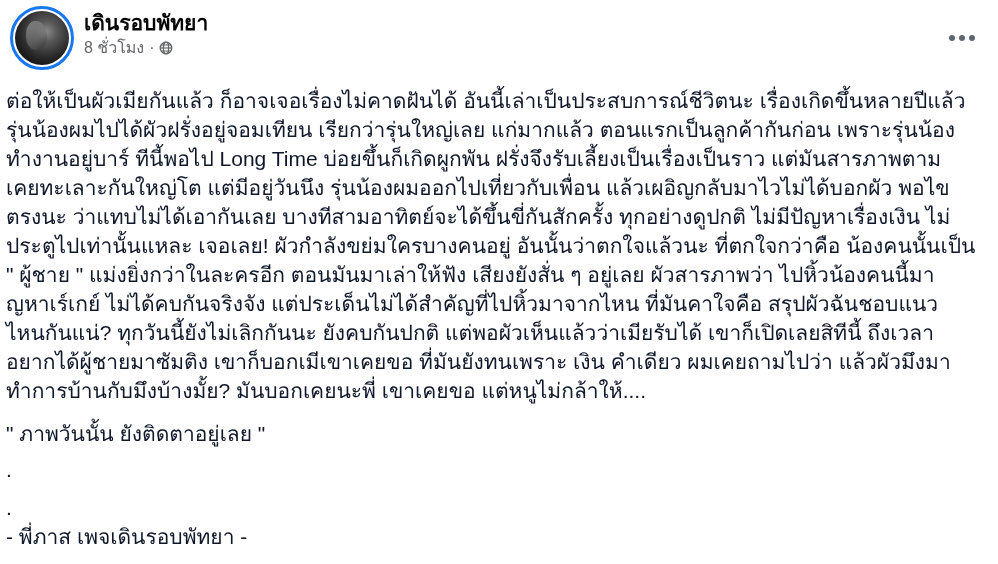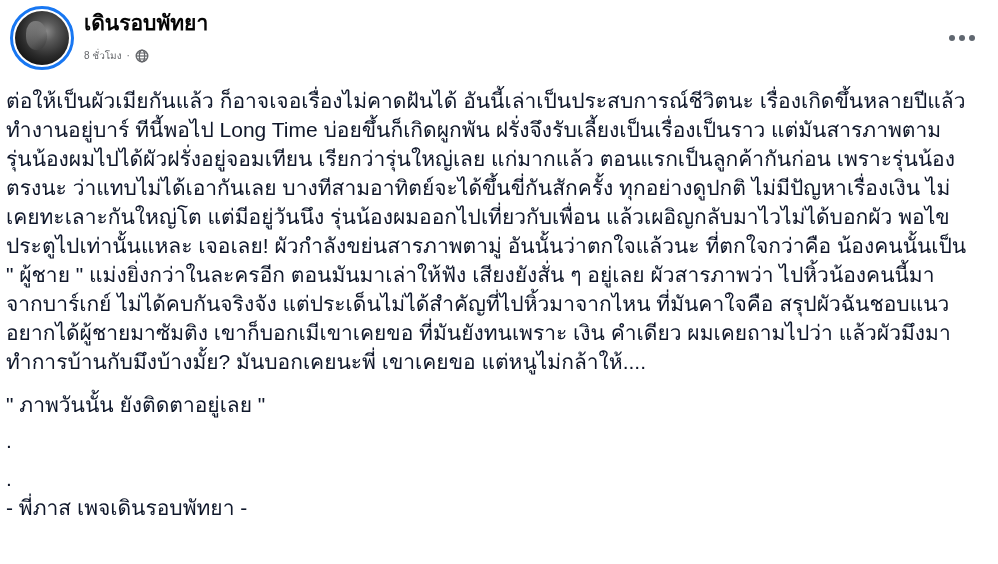--- a/index.html
+++ b/index.html
@@ -64,22 +64,22 @@
     top: 10px;
   }
   .page-name {
     font-size: 21px;
     font-weight: 700;
     line-height: 26px;
     color: #050505;
     cursor: pointer;
   }
   .meta-row {
-    margin-top: 10px;
-    font-size: 10px;
+    margin-top: 2px;
+    font-size: 16px;
     line-height: 20px;
     color: #65676b;
     display: flex;
     align-items: center;
     gap: 5px;
   }
   .globe-icon { display: inline-flex; }
   .more-btn {
     position: absolute;
     right: 18px;
@@ -146,27 +146,28 @@
 
     <div class="more-btn">
       <i></i>
       <i></i>
       <i></i>
     </div>
   </div>
 
   <div class="post-body">
     <div class="tline">ต่อให้เป็นผัวเมียกันแล้ว ก็อาจเจอเรื่องไม่คาดฝันได้ อันนี้เล่าเป็นประสบการณ์ชีวิตนะ เรื่องเกิดขึ้นหลายปีแล้ว</div>
+    <div class="tline">รุ่นน้องผมไปได้ผัวฝรั่งอยู่จอมเทียน เรียกว่ารุ่นใหญ่เลย แก่มากแล้ว ตอนแรกเป็นลูกค้ากันก่อน เพราะรุ่นน้อง</div>
     <div class="tline">ทำงานอยู่บาร์  ทีนี้พอไป Long Time บ่อยขึ้นก็เกิดผูกพัน ฝรั่งจึงรับเลี้ยงเป็นเรื่องเป็นราว แต่มันสารภาพตาม</div>
-    <div class="tline">รุ่นน้องผมไปได้ผัวฝรั่งอยู่จอมเทียน เรียกว่ารุ่นใหญ่เลย แก่มากแล้ว ตอนแรกเป็นลูกค้ากันก่อน เพราะรุ่นน้อง</div>
+    <div class="tline">เคยทะเลาะกันใหญ่โต แต่มีอยู่วันนึง รุ่นน้องผมออกไปเที่ยวกับเพื่อน แล้วเผอิญกลับมาไวไม่ได้บอกผัว พอไข</div>
     <div class="tline">ตรงนะ  ว่าแทบไม่ได้เอากันเลย บางทีสามอาทิตย์จะได้ขึ้นขี่กันสักครั้ง ทุกอย่างดูปกติ ไม่มีปัญหาเรื่องเงิน ไม่</div>
-    <div class="tline">เคยทะเลาะกันใหญ่โต แต่มีอยู่วันนึง รุ่นน้องผมออกไปเที่ยวกับเพื่อน แล้วเผอิญกลับมาไวไม่ได้บอกผัว พอไข</div>
-    <div class="tline">ประตูไปเท่านั้นแหละ เจอเลย! ผัวกำลังขย่นสารภาพตามู่ อันนั้นว่าตกใจแล้วนะ ที่ตกใจกว่าคือ น้องคนนั้นเป็น</div>
+    <div class="tline">ประตูไปเท่านั้นแหละ เจอเลย! ผัวกำลังขย่มใครบางคนอยู่ อันนั้นว่าตกใจแล้วนะ ที่ตกใจกว่าคือ น้องคนนั้นเป็น</div>
     <div class="tline">" ผู้ชาย " แม่งยิ่งกว่าในละครอีก ตอนมันมาเล่าให้ฟัง เสียงยังสั่น ๆ อยู่เลย  ผัวสารภาพว่า ไปหิ้วน้องคนนี้มา</div>
-    <div class="tline">จากบาร์เกย์ ไม่ได้คบกันจริงจัง  แต่ประเด็นไม่ได้สำคัญที่ไปหิ้วมาจากไหน ที่มันคาใจคือ สรุปผัวฉันชอบแนว</div>
+    <div class="tline">ญหาเร์เกย์ ไม่ได้คบกันจริงจัง  แต่ประเด็นไม่ได้สำคัญที่ไปหิ้วมาจากไหน ที่มันคาใจคือ สรุปผัวฉันชอบแนว</div>
+    <div class="tline">ไหนกันแน่? ทุกวันนี้ยังไม่เลิกกันนะ ยังคบกันปกติ แต่พอผัวเห็นแล้วว่าเมียรับได้ เขาก็เปิดเลยสิทีนี้ ถึงเวลา</div>
     <div class="tline">อยากได้ผู้ชายมาซัมติง เขาก็บอกเมีเขาเคยขอ ที่มันยังทนเพราะ เงิน คำเดียว ผมเคยถามไปว่า แล้วผัวมึงมา</div>
     <div class="tline">ทำการบ้านกับมึงบ้างมั้ย? มันบอกเคยนะพี่ เขาเคยขอ แต่หนูไม่กล้าให้....</div>
 
     <div class="quote-line">" ภาพวันนั้น ยังติดตาอยู่เลย "</div>
     <div class="dot-line-1">.</div>
     <div class="dot-line-2">.</div>
     <div class="sig-line">- พี่ภาส  เพจเดินรอบพัทยา -</div>
   </div>
 
 </div>

